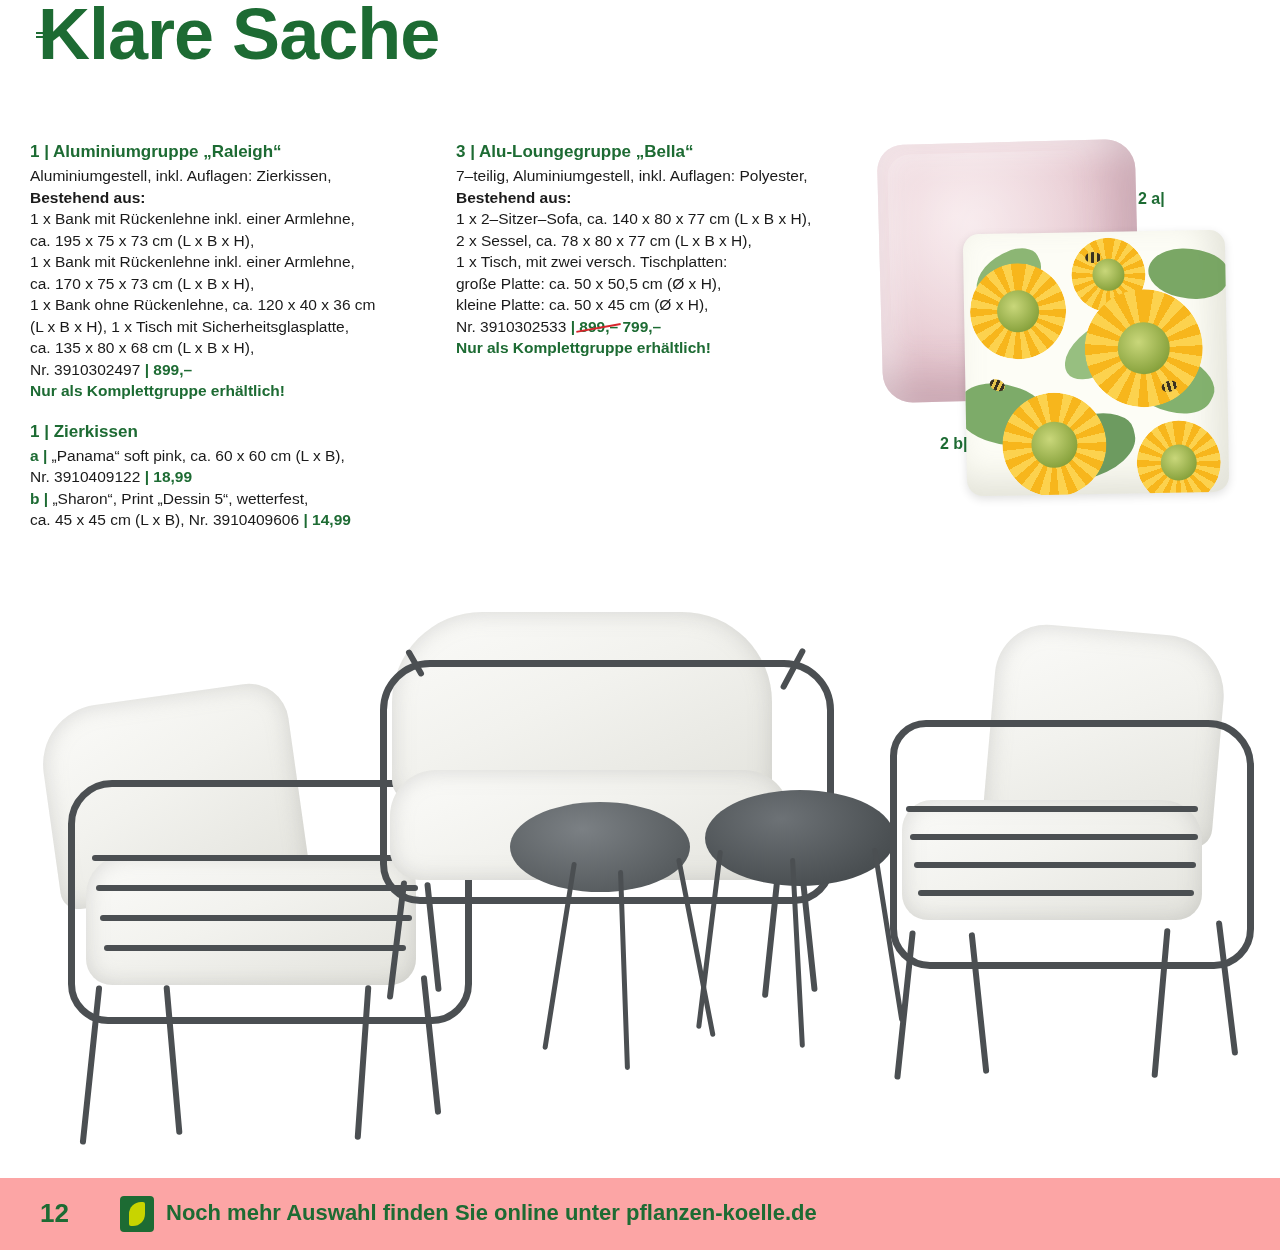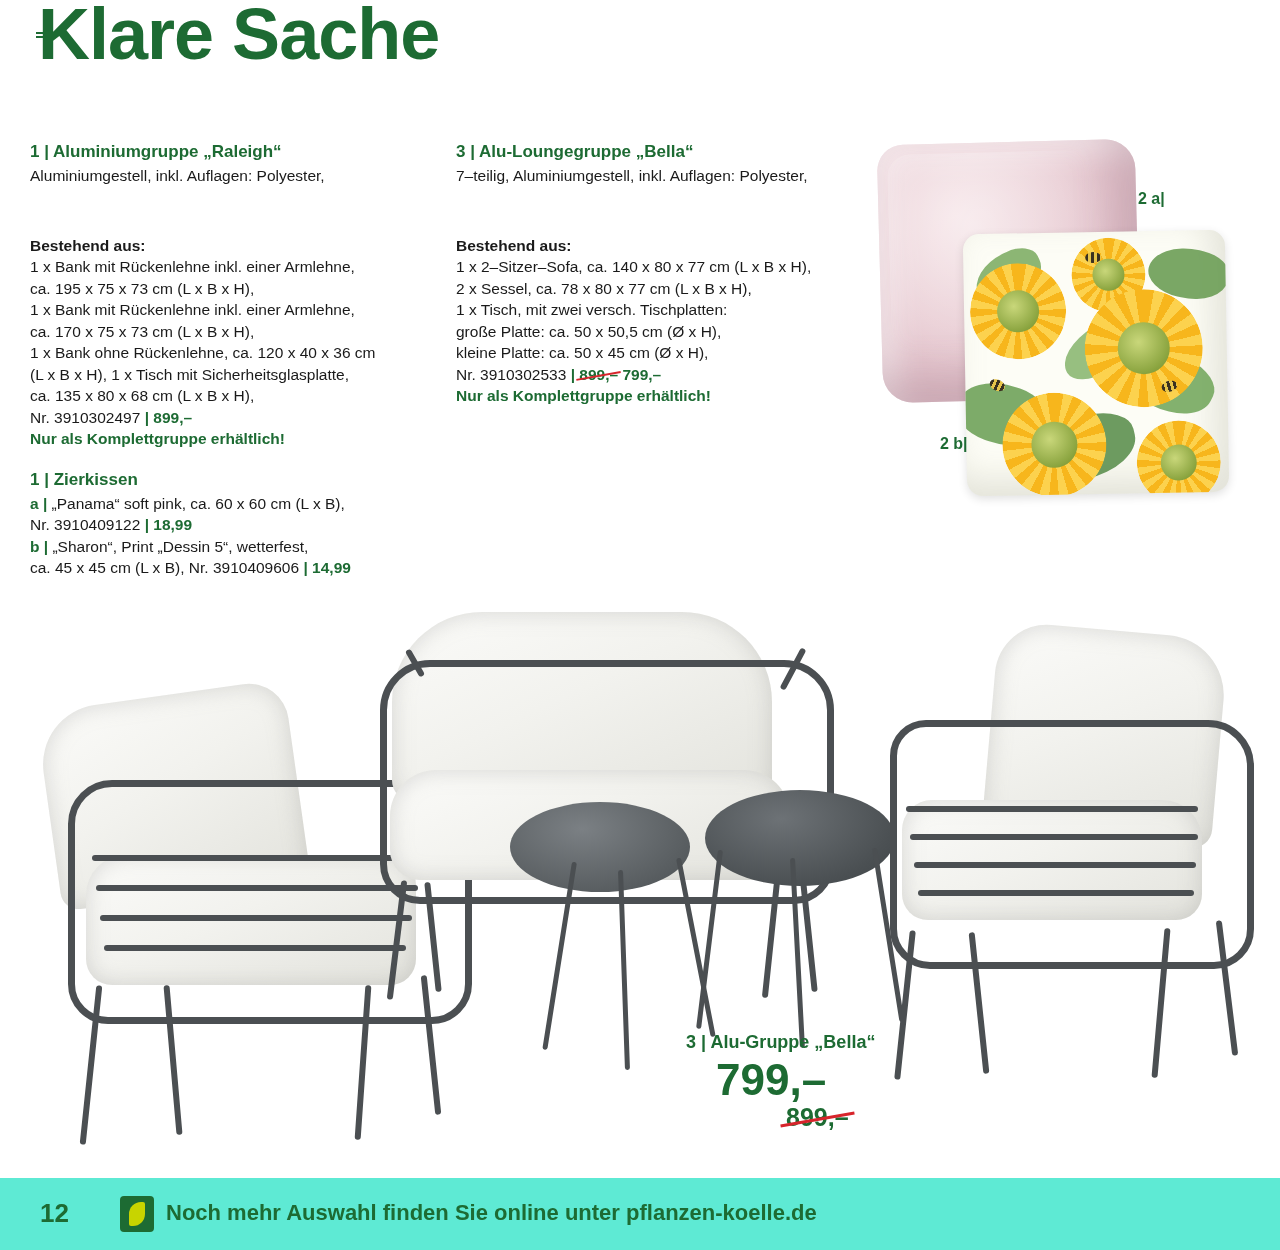--- a/index.html
+++ b/index.html
@@ -22,21 +22,21 @@
   
   .col{position:absolute;font-size:15.5px;line-height:21.5px;}
   .col1{left:30px;top:140px;width:400px;}
   .col2{left:456px;top:140px;width:420px;}
 
   .ptitle{
     color:#1d6b33;font-weight:bold;font-size:17px;line-height:23px;
     margin:0 0 2px 0;
   }
   .bold-green{color:#1d6b33;font-weight:bold;}
-  .b{font-weight:bold;margin-top:48px;}
+  .b{font-weight:bold;}
   .price{color:#1d6b33;font-weight:bold;}
   .note{color:#1d6b33;font-weight:bold;}
   p{margin:0;}
   .spacer{height:18px;}
 
   
   .cushion-pink{
     position:absolute;left:880px;top:142px;width:258px;height:258px;
     border-radius:26px 30px 26px 30px;
     background:
@@ -157,21 +157,21 @@
   
   .oldsmall{position:relative;display:inline-block;color:#1d6b33;font-weight:bold;}
   .oldsmall::after{
     content:"";position:absolute;left:-3px;right:-3px;top:52%;height:2px;background:#d7242b;
     transform:rotate(-10deg);
   }
 
   
   .footer{
     position:absolute;left:0;top:1178px;width:1280px;height:72px;
-    background:#5eead4;
+    background:#fca5a5;
   }
   .footer .pagenum{
     position:absolute;left:40px;top:20px;font-size:26px;font-weight:bold;color:#1d6b33;
   }
   .footer .leafmark{
     position:absolute;left:120px;top:18px;width:34px;height:36px;background:#1d6b33;
     border-radius:4px 4px 4px 4px;
   }
   .footer .leafmark::after{
     content:"";position:absolute;left:9px;top:6px;width:16px;height:24px;
@@ -192,21 +192,21 @@
     <div></div>
       <div></div>
   </div>
 
   <div class="headline">Klare Sache</div>
 
   <div class="col col1">
 
     <div>
       <p class="ptitle">1 | Aluminiumgruppe „Raleigh“</p>
-      <p>Aluminiumgestell, inkl. Auflagen: Polyester,</p>
+      <p>Aluminiumgestell, inkl. Auflagen: Zierkissen,</p>
       <p class="b">Bestehend aus:</p>
       <p>1 x Bank mit Rückenlehne inkl. einer Armlehne,</p>
       <p>ca. 195 x 75 x 73 cm (L x B x H),</p>
       <p>1 x Bank mit Rückenlehne inkl. einer Armlehne,</p>
       <p>ca. 170 x 75 x 73 cm (L x B x H),</p>
       <p>1 x Bank ohne Rückenlehne, ca. 120 x 40 x 36 cm</p>
       <p>(L x B x H), 1 x Tisch mit Sicherheitsglasplatte,</p>
       <p>ca. 135 x 80 x 68 cm (L x B x H),</p>
       <p>
         <span>Nr. 3910302497</span>
@@ -348,25 +348,20 @@
       <div class="bar" style="left:30px;top:214px;width:288px;"></div>
       <div class="bar" style="left:34px;top:242px;width:282px;"></div>
       <div class="bar" style="left:38px;top:270px;width:276px;"></div>
       <div class="leg" style="left:22px;top:310px;height:150px;transform:rotate(6deg);"></div>
       <div class="leg" style="left:96px;top:312px;height:142px;transform:rotate(-6deg);"></div>
       <div class="leg" style="left:278px;top:308px;height:150px;transform:rotate(5deg);"></div>
       <div class="leg" style="left:344px;top:300px;height:136px;transform:rotate(-7deg);"></div>
     </div>
   </div>
 
-  <div class="pricebox">
-    <div class="lbl">3 | Alu-Gruppe „Bella“</div>
-    <div class="big">799,–</div>
-    <div class="old">899,–</div>
-  </div>
 
   <div class="footer">
     <div class="pagenum">12</div>
     <div class="leafmark"></div>
     <div class="ftext">Noch mehr Auswahl finden Sie online unter pflanzen-koelle.de</div>
   </div>
 
 </div>
 
 </body></html>

